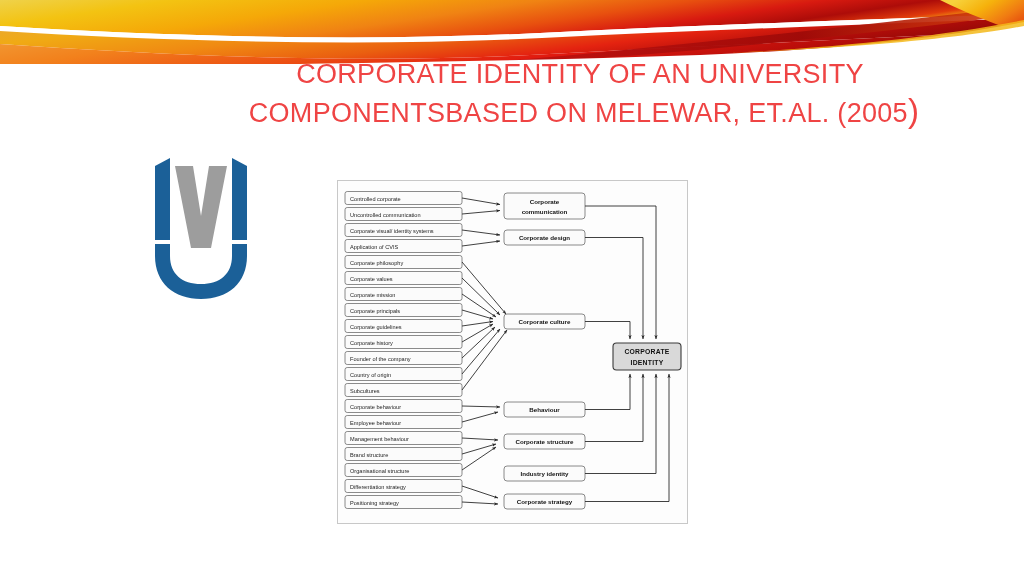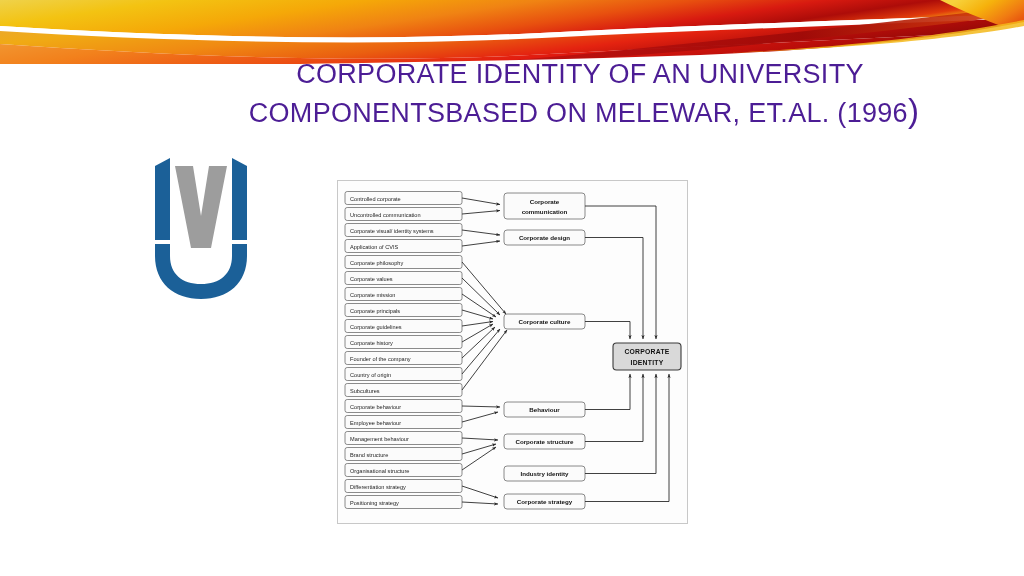--- a/index.html
+++ b/index.html
@@ -29,21 +29,21 @@
     position: absolute;
     left: 180px;
     top: 55px;
     width: 800px;
     text-align: center;
     font-family: "Liberation Sans", sans-serif;
     font-size: 27px;
     font-weight: 400;
     line-height: 1.46;
     letter-spacing: 0.3px;
-    color: #4c1d95;
+    color: #ef4444;
   }
   #slide-title .ln { display: block; white-space: nowrap; }
   #slide-title .ln2 { margin-left: 8px; }
 
   
   #university-logo {
     position: absolute;
     left: 137px;
     top: 156px;
     width: 130px;
@@ -164,21 +164,21 @@
 
     <path d="M940,0 L1024,0 L1024,34 C1000,26 968,14 940,0 Z" fill="url(#gTail)"></path>
 
     <path d="M1024,22 C930,40 820,50 700,55 C560,60 420,62 300,64 L1024,64 Z" fill="#ffffff"></path>
     <path d="M1024,20 C942,36 842,47 730,53 C900,46 980,34 1024,26 Z" fill="#f3b81a" opacity="0.85"></path>
   </svg>
 </div>
 
 <div id="slide-title">
   <span class="ln ln1">CORPORATE IDENTITY OF AN UNIVERSITY</span>
-  <span class="ln ln2"><span>COMPONENTSBASED ON MELEWAR, ET.AL. (1996</span><span style="font-size:33px;line-height:0;">)</span></span>
+  <span class="ln ln2"><span>COMPONENTSBASED ON MELEWAR, ET.AL. (2005</span><span style="font-size:33px;line-height:0;">)</span></span>
 </div>
 
 <div id="university-logo">
   <svg width="130" height="145" viewBox="0 0 130 145" xmlns="http://www.w3.org/2000/svg">
 
     <path d="M18,10 L33,2 L33,84 L18,84 Z" fill="#1b6098"></path>
 
     <path d="M95,2 L110,10 L110,84 L95,84 Z" fill="#1b6098"></path>
 
     <path d="M18,88 L33,88 L33,100 C33,118 45,128 64,128 C83,128 95,118 95,100 L95,88 L110,88 L110,100 C110,127 91,143 64,143 C37,143 18,127 18,100 Z" fill="#1b6098"></path>

